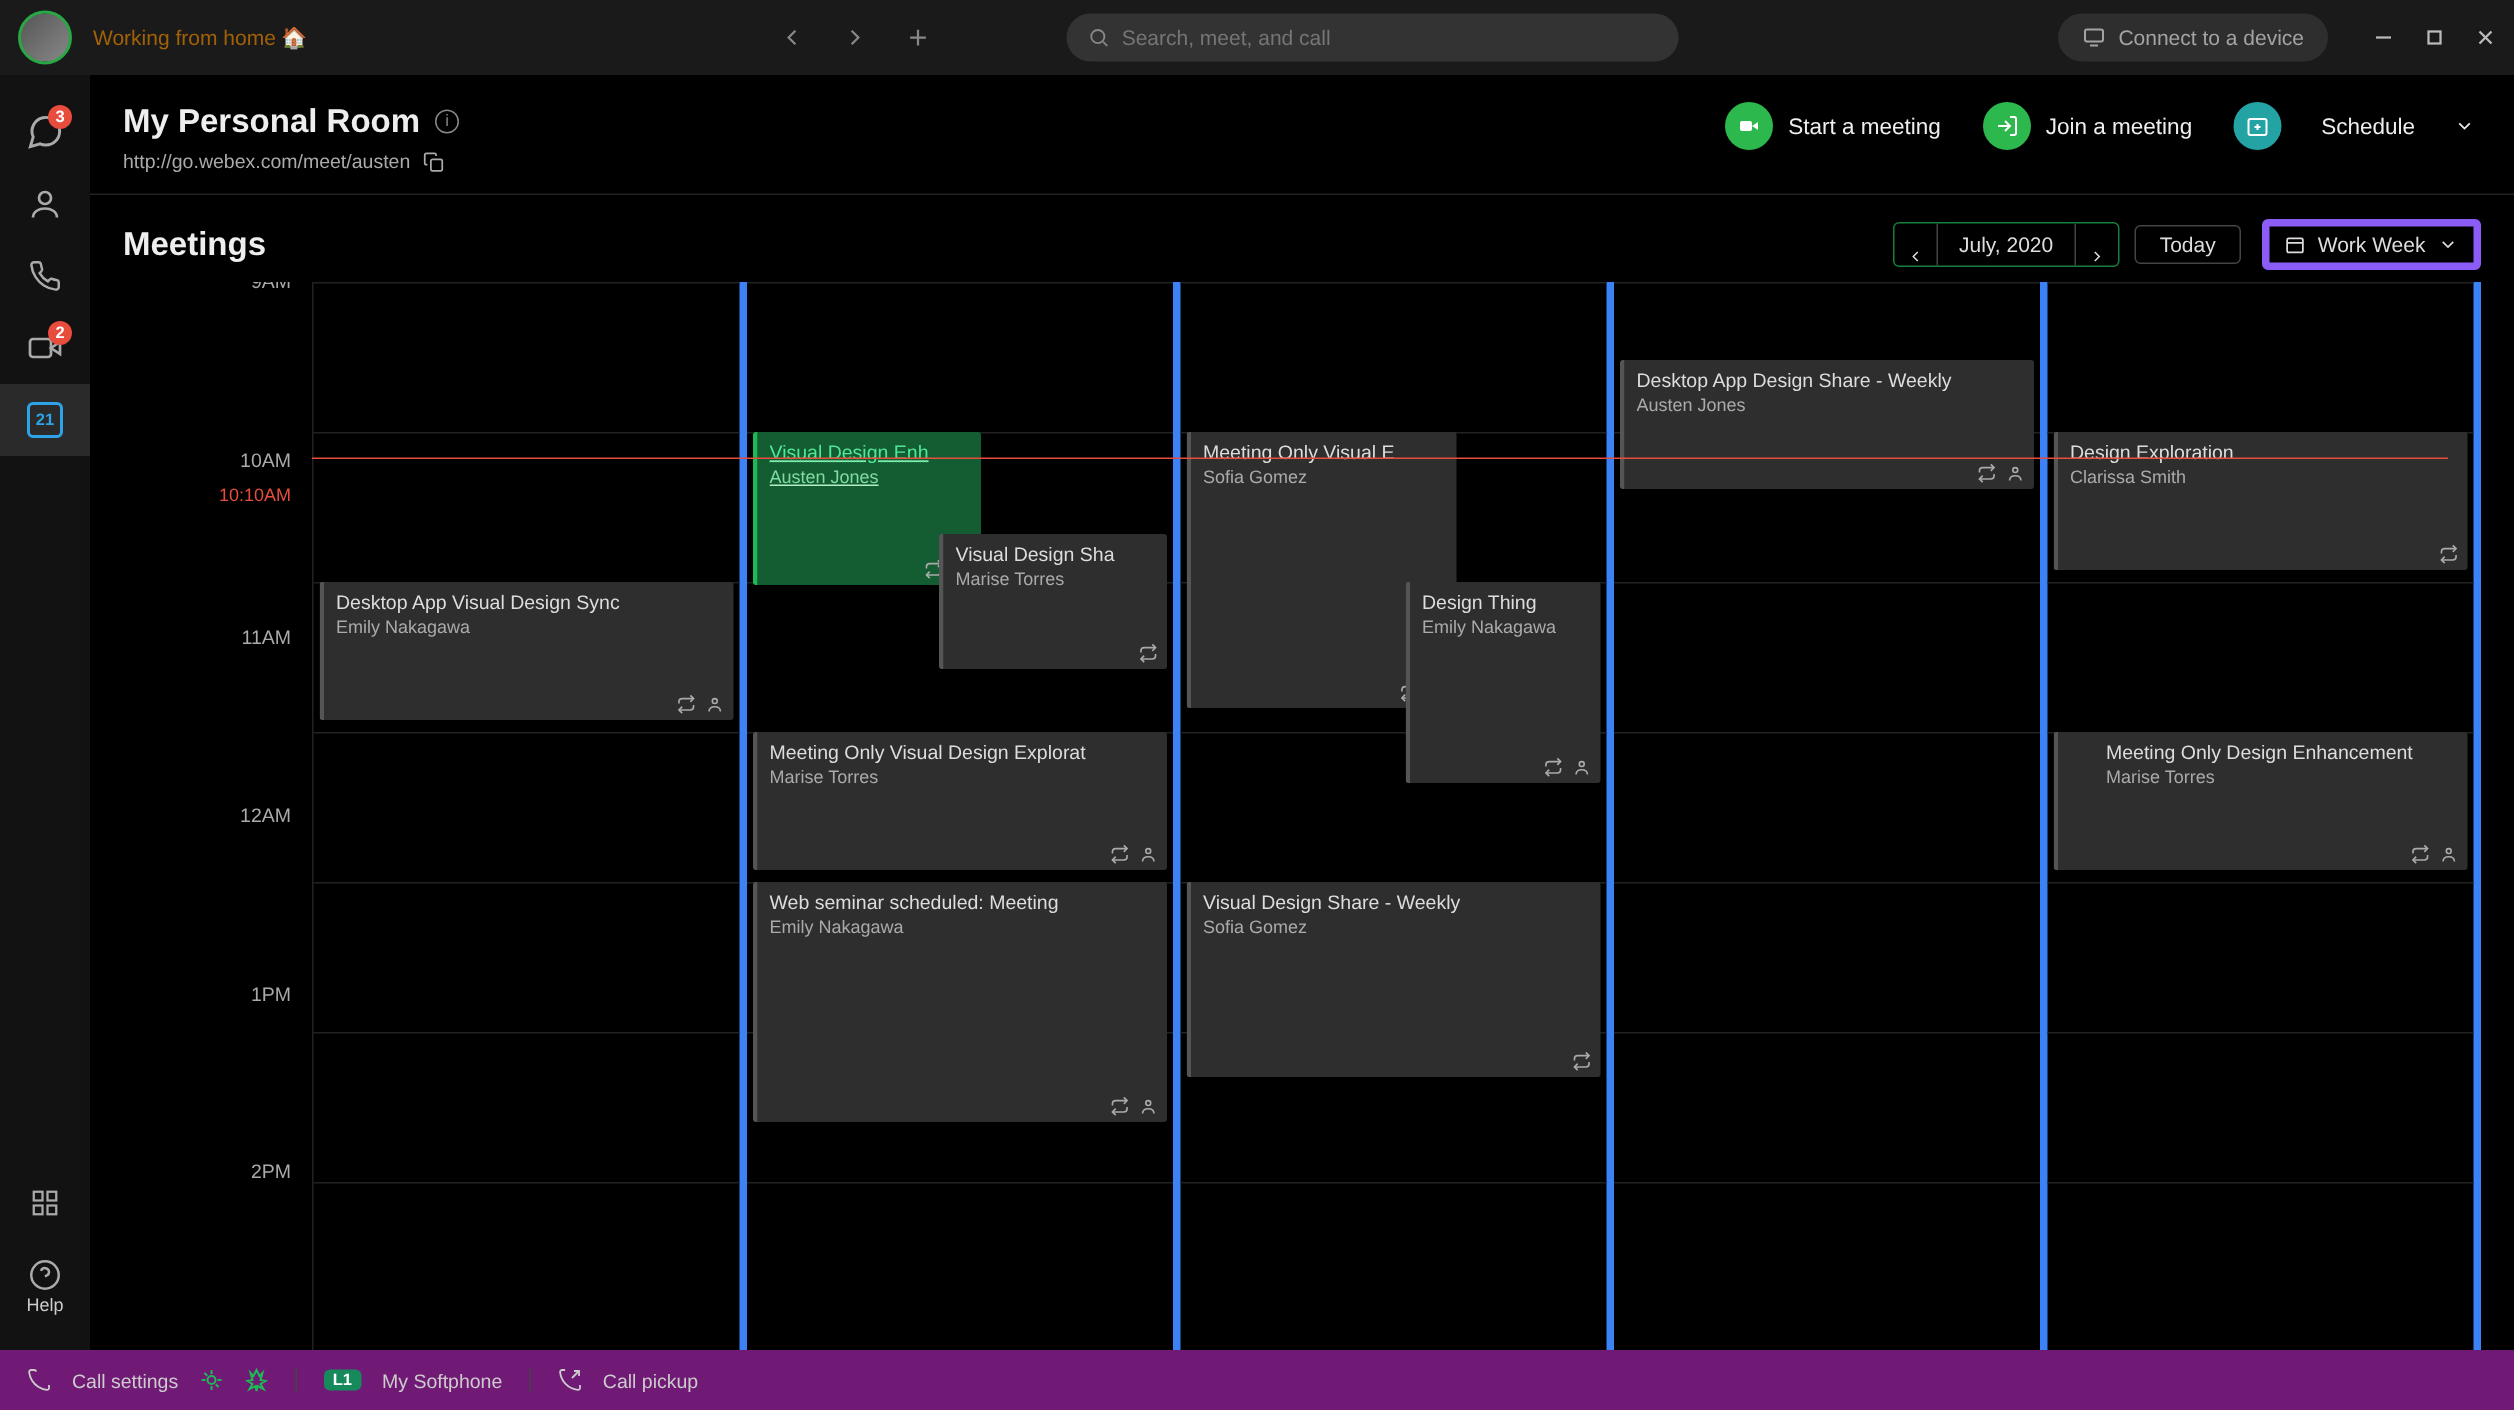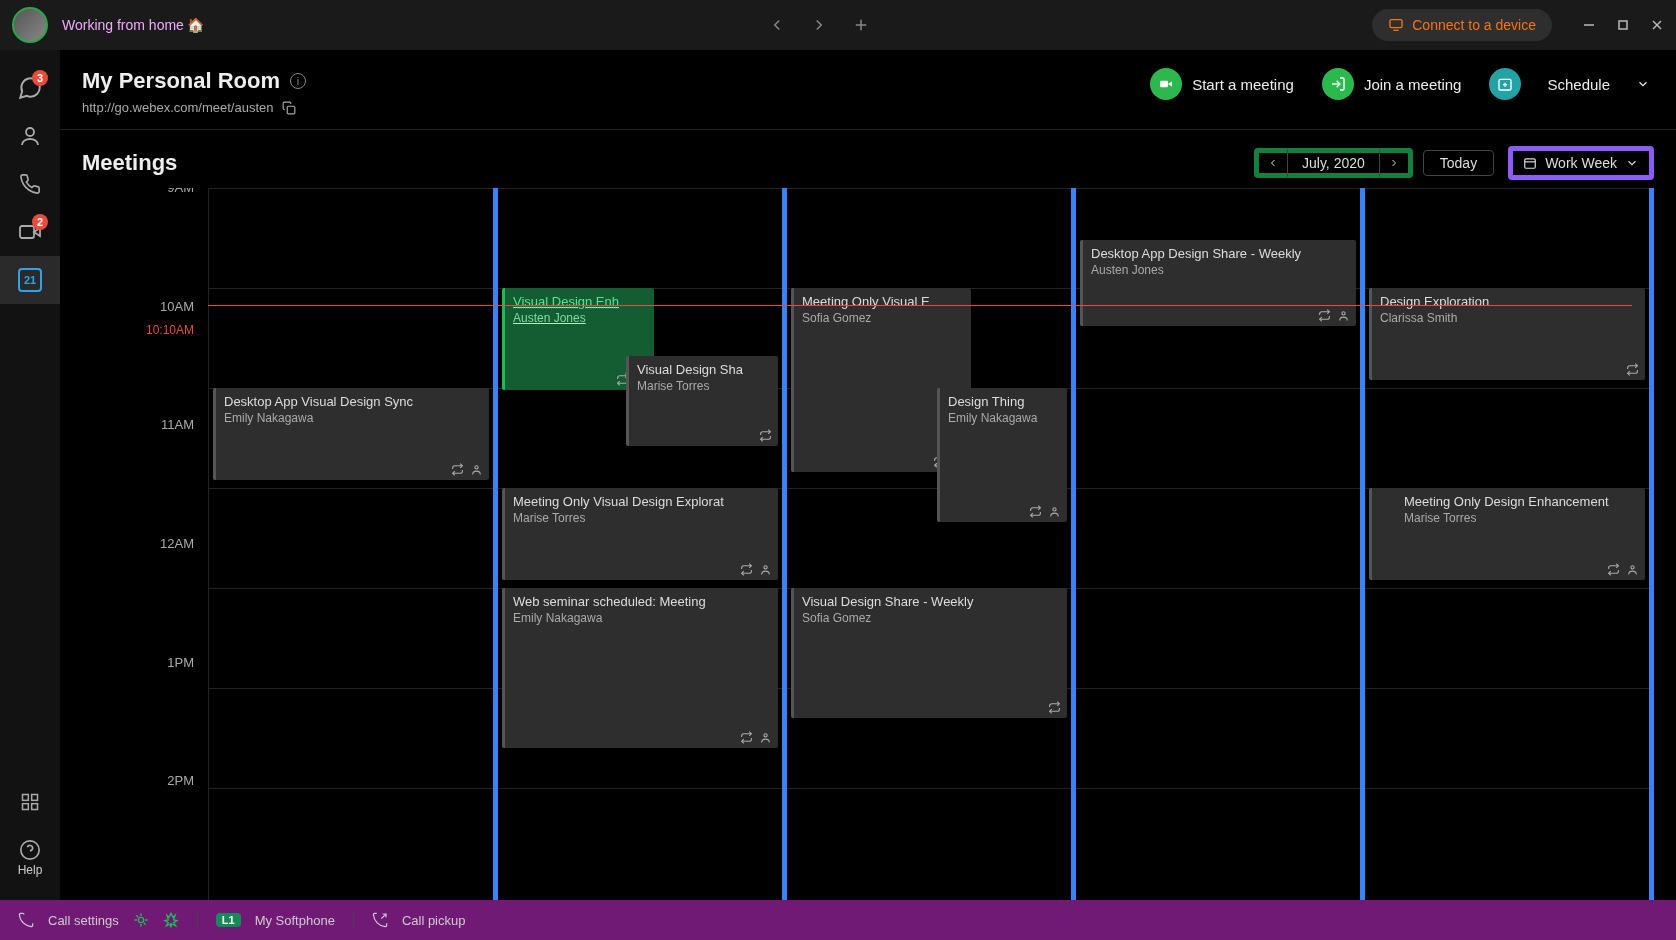--- a/index.html
+++ b/index.html
@@ -20,21 +20,21 @@
   align-items:center;
   padding:0 12px;
   background:#1a1a1a;
   gap:10px;
 }
 .avatar {
   width:36px; height:36px; border-radius:50%;
   border:2px solid #29a745;
   background:linear-gradient(135deg,#555,#888);
 }
-.presence-text { color:#f0abfc; font-size:14px; margin-left:4px; margin-right:auto; flex:0 0 auto;}
+.presence-text { color:#a16207; font-size:14px; margin-left:4px; margin-right:auto; flex:0 0 auto;}
 .nav-group { display:flex; gap:24px; margin-left:60px; }
 .nav-icon { color:#888; width:18px; height:18px; cursor:pointer; }
 .search-bar {
   flex:0 0 408px;
   height:32px;
   background:#333;
   border-radius:16px;
   display:flex;
   align-items:center;
   padding:0 14px;
@@ -44,21 +44,21 @@
 .search-bar input {
   background:none; border:none; outline:none; color:#ccc; font-size:14px; width:100%;
 }
 .connect-pill {
   margin-left:auto;
   background:#2e2e2e;
   border-radius:16px;
   height:32px;
   padding:0 16px;
   display:flex; align-items:center; gap:8px;
-  color:#f97316; font-size:14px; cursor:pointer;
+  color:#a3a3a3; font-size:14px; cursor:pointer;
 }
 .win-controls { display:flex; gap:20px; margin-left:20px; color:#bbb; }
 .win-controls div { width:14px; height:14px; cursor:pointer; display:flex; align-items:center; justify-content:center;}
 
 
 .main { flex:1; display:flex; overflow:hidden; }
 
 
 .sidebar {
   width:60px;
@@ -118,22 +118,22 @@
 .schedule-drop { display:flex; align-items:center; gap:26px; padding-right:4px;}
 
 
 .meetings-bar {
   display:flex; align-items:center;
   padding:16px 22px 8px;
 }
 .meetings-title { font-size:22px; font-weight:700; color:#eee; }
 .date-nav {
   margin-left:auto;
-  display:flex; align-items:center;
-  border:5px solid #15803d; border-radius:4px;
+  display:flex; align-items:flex-end;
+  border:1px solid #15803d; border-radius:4px;
   height:30px; color:#ddd; font-size:14px;
 }
 .date-nav .arrow { width:28px; display:flex; align-items:center; justify-content:center; cursor:pointer;}
 .date-nav .month { padding:0 14px; border-left:1px solid #444; border-right:1px solid #444; line-height:28px;}
 .today-btn {
   margin-left:10px; border:1px solid #444; border-radius:4px;
   padding:4px 16px; font-size:14px; color:#ddd; cursor:pointer;
 }
 .view-select {
   margin-left:14px; border:5px solid #8b5cf6; border-radius:4px;
@@ -219,20 +219,27 @@
     <svg class="nav-icon" viewBox="0 0 24 24" fill="none" stroke="currentColor" stroke-width="2">
         <polyline points="15 18 9 12 15 6"></polyline>
       </svg>
     <svg class="nav-icon" viewBox="0 0 24 24" fill="none" stroke="currentColor" stroke-width="2">
         <polyline points="9 18 15 12 9 6"></polyline>
       </svg>
     <svg class="nav-icon" viewBox="0 0 24 24" fill="none" stroke="currentColor" stroke-width="2">
         <line x1="12" y1="5" x2="12" y2="19"></line>
         <line x1="5" y1="12" x2="19" y2="12"></line>
       </svg>
+  </div>
+  <div class="search-bar">
+    <svg viewBox="0 0 24 24" fill="none" stroke="currentColor" stroke-width="2">
+        <circle cx="11" cy="11" r="7"></circle>
+        <line x1="21" y1="21" x2="16.65" y2="16.65"></line>
+      </svg>
+    <input placeholder="Search, meet, and call" style="">
   </div>
   <div class="connect-pill">
     <svg viewBox="0 0 24 24" fill="none" stroke="currentColor" stroke-width="2" width="16" height="16">
         <rect x="3" y="4" width="18" height="12" rx="2"></rect>
         <line x1="8" y1="20" x2="16" y2="20"></line>
       </svg>
     <span>Connect to a device</span>
   </div>
   <div class="win-controls">
     <div>

